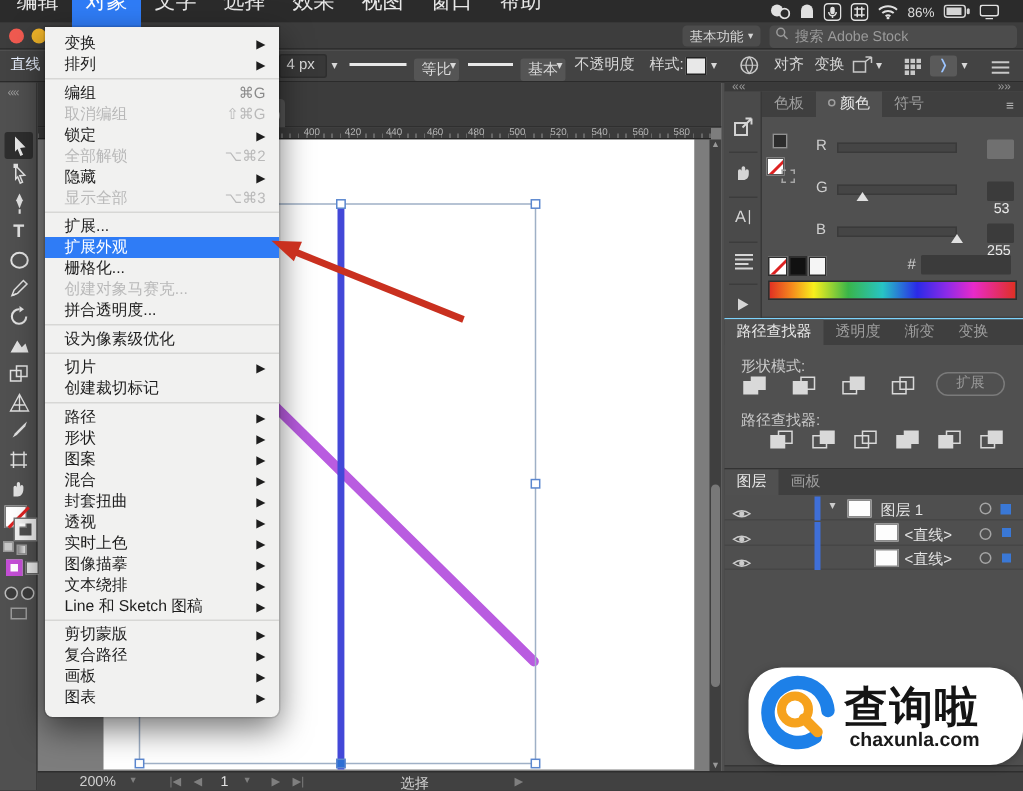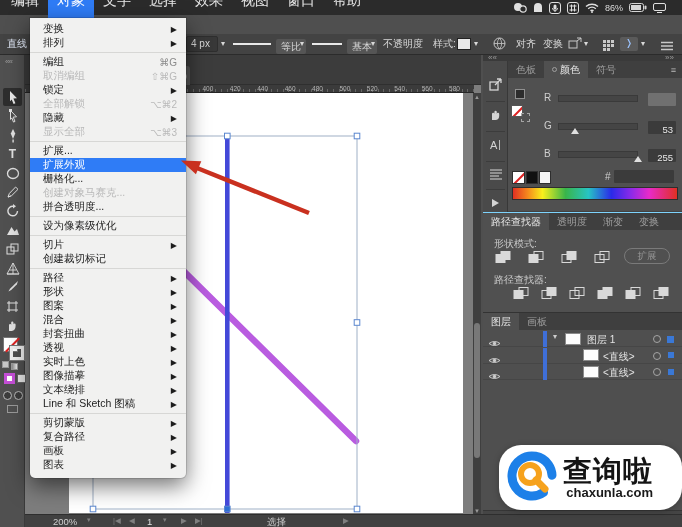--- a/index.html
+++ b/index.html
@@ -76,21 +76,21 @@
   .ptab{padding:0 8px;line-height:17px;color:#9f9f9f;}
   .ptab.on{background:#505050;color:#e8e8e8;}
   .ptab .tabdot{display:inline-block;width:5px;height:5px;border:1px solid #9f9f9f;border-radius:50%;margin-right:3px;vertical-align:1px;}
   .ptab-menu{position:absolute;right:5px;top:4px;color:#bbb;font-size:9px;letter-spacing:1px;}
 
   #color-panel{position:absolute;left:25px;top:6px;width:174px;height:150px;background:#505050;}
   #color-body{position:absolute;left:0;top:17px;width:174px;height:133px;}
   .sl-label{position:absolute;left:36px;font-size:10px;color:#cfcfcf;}
   .sl-track{position:absolute;left:50px;width:80px;height:7px;background:#454545;border:1px solid #3a3a3a;}
   .sl-thumb{position:absolute;width:0;height:0;border-left:4px solid transparent;border-right:4px solid transparent;border-bottom:6px solid #e0e0e0;}
-  .sl-val{position:absolute;right:6px;width:28px;height:13px;background:#3b3b3b;color:#e8e8e8;font-size:9.5px;text-align:right;padding:3px 3px 0 0;border-radius:1px;}
+  .sl-val{position:absolute;right:6px;width:18px;height:13px;background:#3b3b3b;color:#e8e8e8;font-size:9.5px;text-align:right;padding:13px 3px 0 0;border-radius:1px;}
   .sl-val.empty{background:#707070;}
   #cp-hex-label{position:absolute;left:97px;top:93px;font-size:10px;color:#cfcfcf;}
   #cp-hex{position:absolute;left:106px;top:92px;width:60px;height:13px;background:#3b3b3b;border-radius:1px;}
   .cp-swatch{position:absolute;top:93px;width:12px;height:13px;border:1px solid #2e2e2e;}
   #cp-none{left:4px;background:#fff;overflow:hidden;width:13px;}
   #cp-none:after{content:"";position:absolute;left:-2px;top:5px;width:18px;height:2px;background:#d22;transform:rotate(-45deg);}
   #spectrum{position:absolute;left:4px;top:109px;width:166px;height:13px;border:1px solid #2e2e2e;
     background:linear-gradient(90deg,#e03023 0%,#f5891d 9%,#f8ef1c 18%,#39b54a 32%,#27c4c4 46%,#2a2ae8 60%,#8c2ae8 72%,#e82ac9 83%,#e03023 100%);}
   #cp-fs1{position:absolute;left:7px;top:11px;width:10px;height:10px;background:#2c2c2c;border:1px solid #909090;}
   #cp-fs2{position:absolute;left:3px;top:27px;width:12px;height:12px;background:#fff;border:1px solid #555;overflow:hidden;}
@@ -201,20 +201,35 @@
         </span>
       <span>
           <svg width="13" height="10">
             <rect x="0.5" y="0.5" width="12" height="7" rx="1.5" fill="none" stroke="#e0e0e0"></rect>
             <path d="M4 9.5 h5" stroke="#e0e0e0"></path>
           </svg>
         </span>
     </div>
   </div>
 
+  <div class="abs" id="titlebar">
+    <span class="tlight" style="left:6px;background:#f05a50;"></span>
+    <span class="tlight" style="left:21px;background:#f0b429;"></span>
+    <div id="workspace-btn">
+      <span>基本功能</span>
+        <span style="font-size:7px;">▾</span>
+    </div>
+    <div id="search-box">
+      <span><svg width="9" height="9">
+            <circle cx="3.5" cy="3.5" r="2.6" fill="none" stroke="#9a9a9a"></circle>
+            <path d="M5.6 5.6 L8 8" stroke="#9a9a9a"></path>
+          </svg></span>
+      <span>搜索 Adobe Stock</span>
+    </div>
+  </div>
 
   <div class="abs" id="controlbar">
     <span class="cb" style="left:7px;color:#e8f0ff;">直线</span>
     <span class="cb cb-box" style="left:186px;width:32px;">4 px</span>
     <span class="cb cb-dd" style="left:221px;">▾</span>
     <span class="cb" style="left:233px;"><span class="strokeline"></span><span class="cb-btn cb" style="position:relative;display:inline-block;">等比</span></span>
     <span class="cb cb-dd" style="left:300px;">▾</span>
     <span class="cb" style="left:312px;"><span class="strokeline" style="width:30px;"></span><span class="cb-btn cb" style="position:relative;display:inline-block;">基本</span></span>
     <span class="cb cb-dd" style="left:371px;">▾</span>
     <span class="cb" style="left:383px;">不透明度</span>

